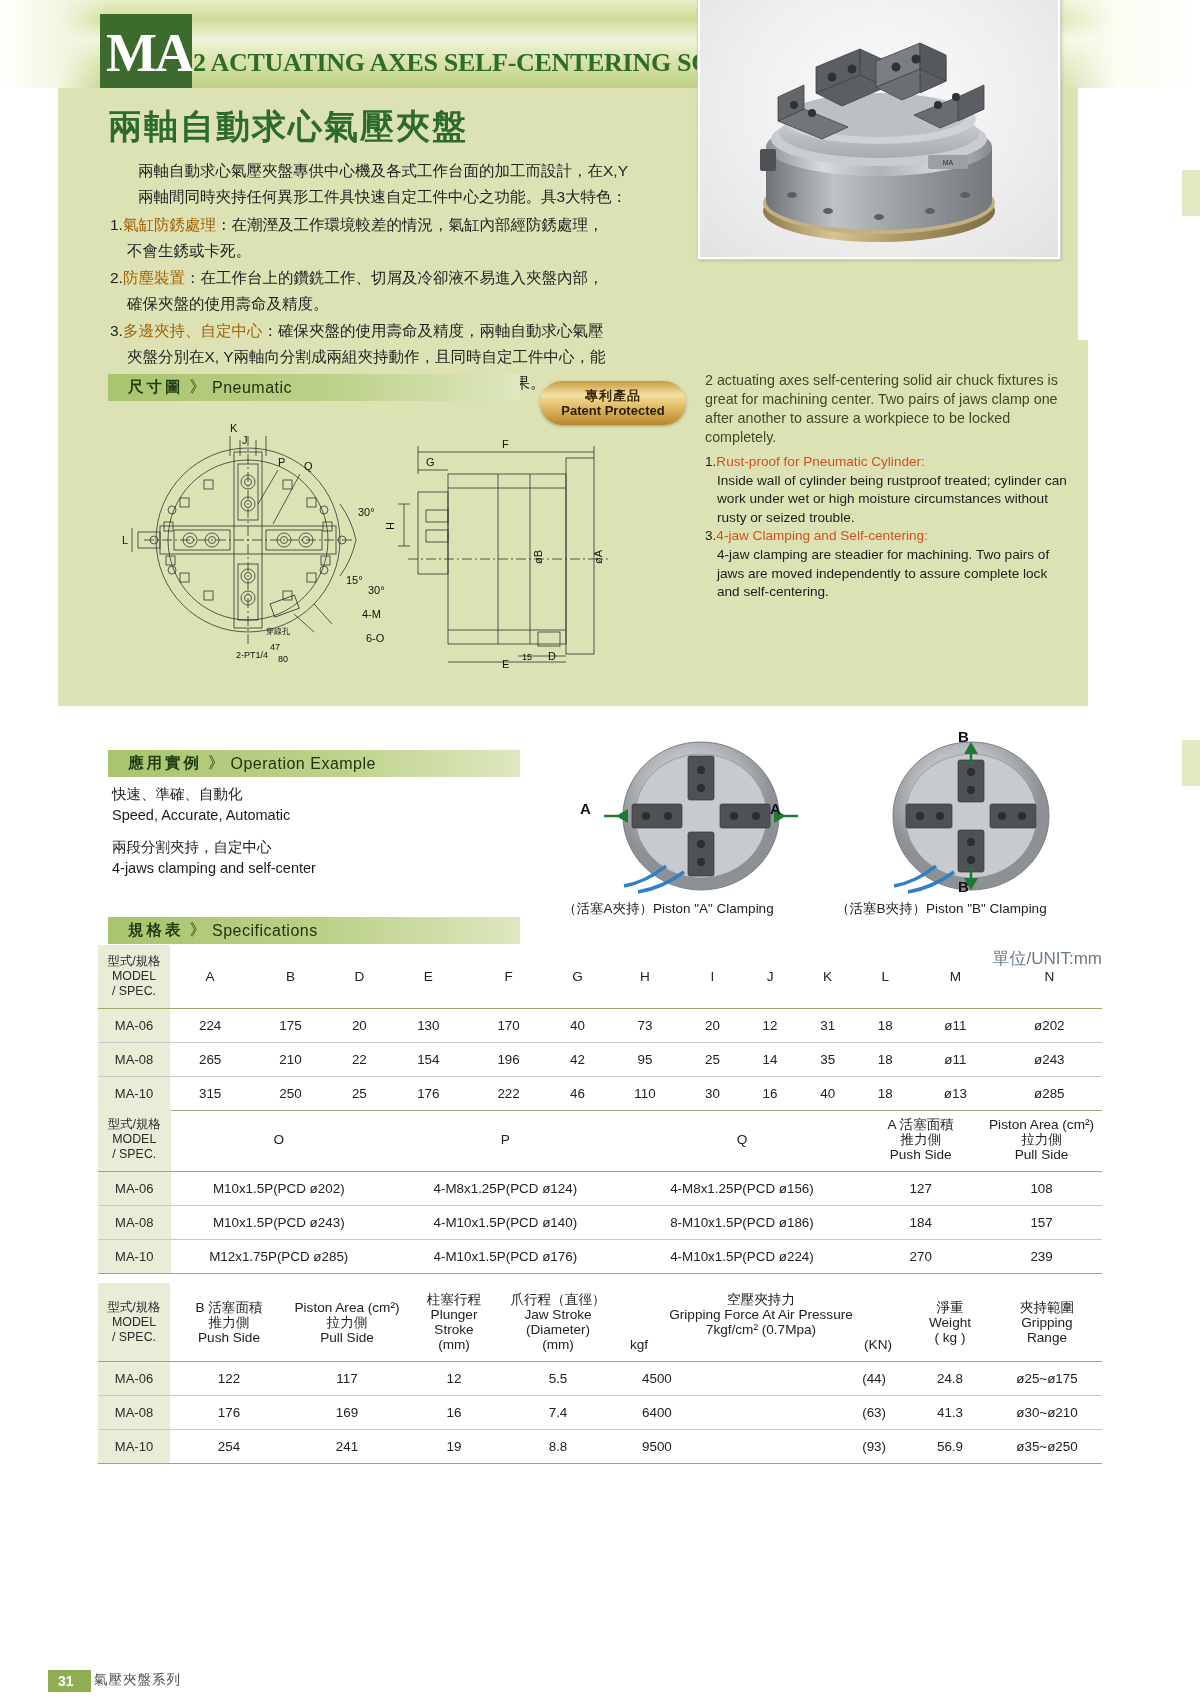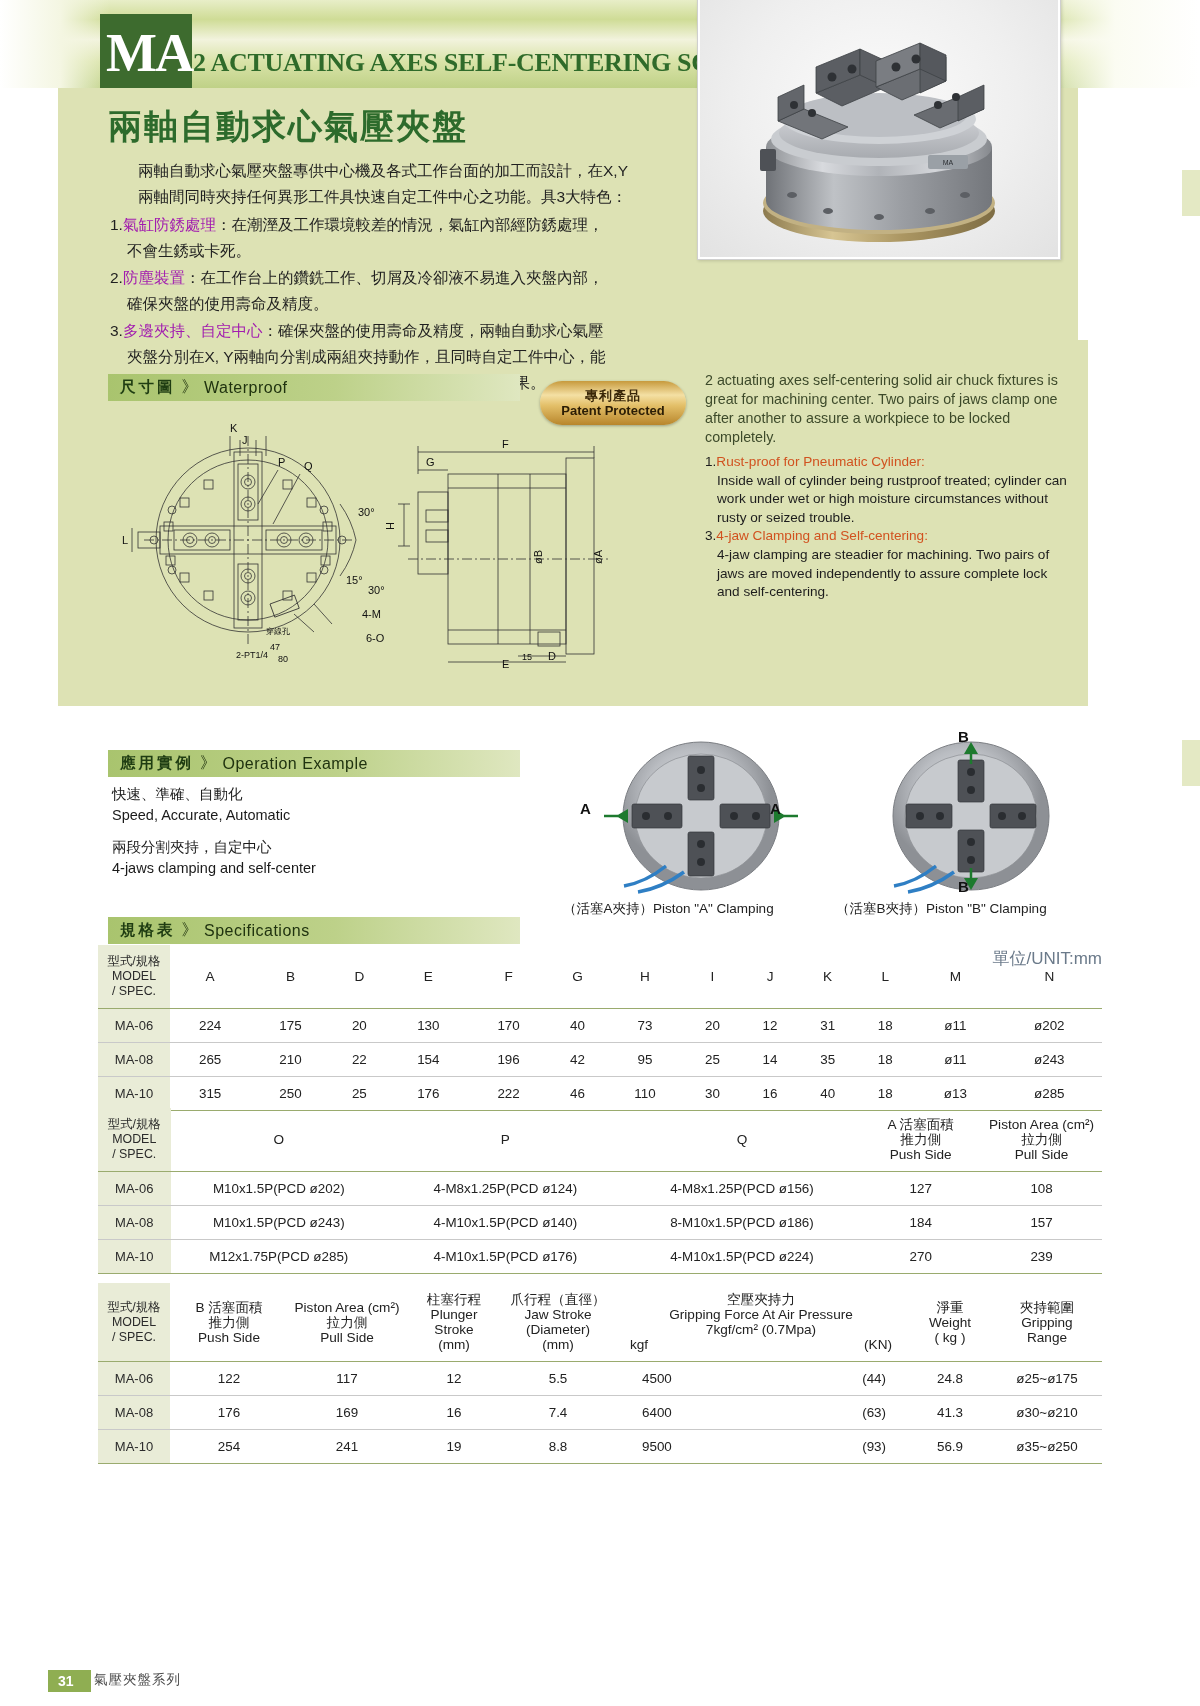--- a/index.html
+++ b/index.html
@@ -62,42 +62,42 @@
   }
   .cn-intro {
     position:absolute; left:110px; top:158px; width:580px;
     font-size:15.5px; color:#1f1f1f; line-height:26px;margin-left:28px;
   }
   .cn-list {
     position:absolute; left:110px; top:212px; width:590px;
     font-size:15.5px; color:#1f1f1f; line-height:26px;
   }
   .cn-item { margin-bottom:1px; }
-  .cn-key { color:#a21caf; }
+  .cn-key { color:#a16207; }
   .cn-indent { padding-left:17px; display:block; }
 
   
   .photo-frame {
     position:absolute; left:697px; top:-6px; width:364px; height:266px;
     background:#ffffff; border:1px solid #cfcfcf;
     box-shadow:1px 1px 3px rgba(0,0,0,0.15);
   }
   .photo-inner {
     position:absolute; left:2px; top:2px; width:358px; height:260px;
     background:radial-gradient(ellipse at 50% 40%, #fbfbfb 0%, #efefef 55%, #e2e2e2 100%);
     overflow:hidden;
   }
 
   
   .sec-bar {
     position:absolute; height:27px;
     background:linear-gradient(90deg,#a9c46e 0%, #bdd189 55%, #dfe7c0 100%);
     display:flex; align-items:center;
   }
-  .sec-bar .cn { font-size:15.5px; font-weight:bold; color:#1f3d12; letter-spacing:3px; padding-left:12px;}
+  .sec-bar .cn { font-size:15.5px; font-weight:bold; color:#1f3d12; letter-spacing:3px; padding-left:20px;}
   .sec-bar .en { font-size:16px; color:#20330f; padding-left:6px; letter-spacing:0.5px;}
 
   #dimensions-bar { left:108px; top:374px; width:412px; }
   #operation-bar  { left:108px; top:750px; width:412px; }
   #spec-bar       { left:108px; top:917px; width:412px; }
 
   
   .patent {
     position:absolute; left:540px; top:381px; width:146px; height:44px;
     border-radius:22px;
@@ -323,21 +323,21 @@
 
       <rect x="228" y="158" width="40" height="14" rx="2" fill="#9aa0a6"></rect>
       <text x="248" y="168" font-size="7" fill="#2b2e32" text-anchor="middle" font-family="Liberation Sans, sans-serif">MA</text>
     </svg>
   </div>
 </div>
 
 <div class="sec-bar" id="dimensions-bar">
   <span class="cn">尺寸圖</span>
   <span class="en">》</span>
-  <span class="en">Waterproof</span>
+  <span class="en">Pneumatic</span>
 </div>
 
 <div class="patent">
   <div class="p1">專利產品</div>
   <div class="p2">Patent Protected</div>
 </div>
 
 <div class="en-intro">2 actuating axes self-centering solid air chuck fixtures is great for machining center. Two pairs of jaws clamp one after another to assure a workpiece to be locked completely.</div>
 <div class="en-list">
   <div>

